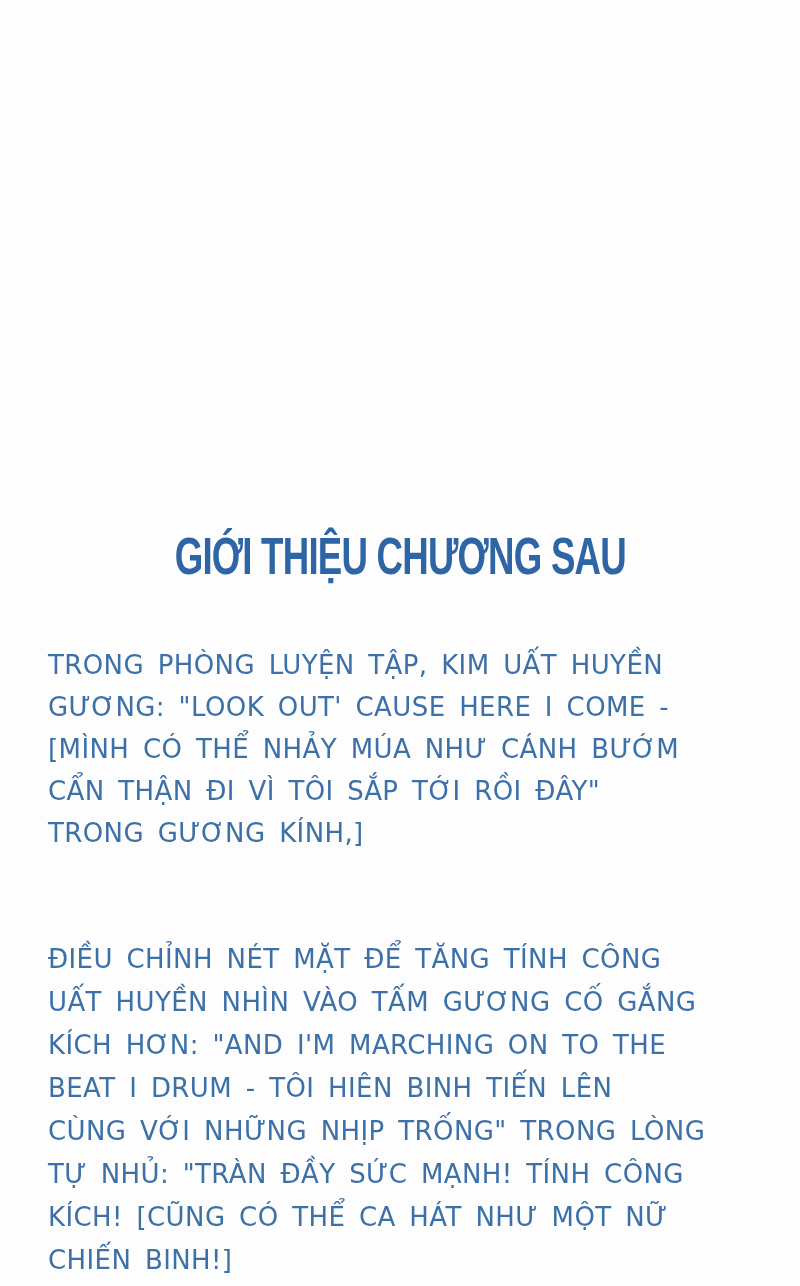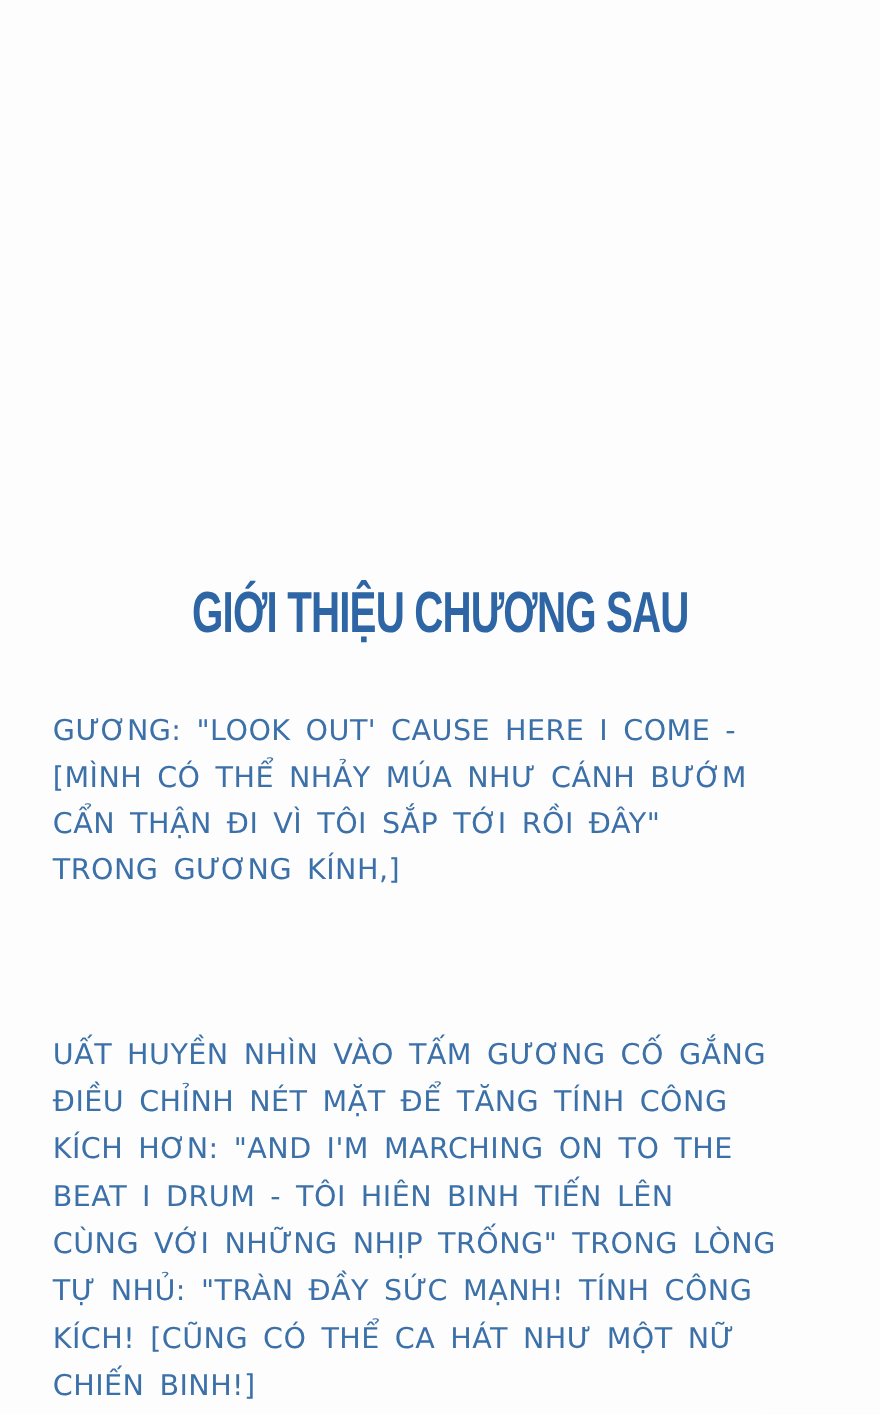--- a/index.html
+++ b/index.html
@@ -59,29 +59,30 @@
 </head>
 <body>
 
 <div class="page">
 
   <div class="title-wrap">
     <span class="chapter-title">GIỚI THIỆU CHƯƠNG SAU</span>
   </div>
 
   <div class="para para-1">
+    <div class="text-line">TRONG PHÒNG LUYỆN TẬP, KIM UẤT HUYỀN</div>
     <div class="text-line">GƯƠNG: "LOOK OUT' CAUSE HERE I COME -</div>
     <div class="text-line">[MÌNH CÓ THỂ NHẢY MÚA NHƯ CÁNH BƯỚM</div>
     <div class="text-line">CẨN THẬN ĐI VÌ TÔI SẮP TỚI RỒI ĐÂY"</div>
     <div class="text-line">TRONG GƯƠNG KÍNH,]</div>
   </div>
 
   <div class="para para-2">
+    <div class="text-line">ĐIỀU CHỈNH NÉT MẶT ĐỂ TĂNG TÍNH CÔNG</div>
     <div class="text-line">UẤT HUYỀN NHÌN VÀO TẤM GƯƠNG CỐ GẮNG</div>
-    <div class="text-line">ĐIỀU CHỈNH NÉT MẶT ĐỂ TĂNG TÍNH CÔNG</div>
     <div class="text-line">KÍCH HƠN: "AND I'M MARCHING ON TO THE</div>
     <div class="text-line">BEAT I DRUM - TÔI HIÊN BINH TIẾN LÊN</div>
     <div class="text-line">CÙNG VỚI NHỮNG NHỊP TRỐNG" TRONG LÒNG</div>
     <div class="text-line">TỰ NHỦ: "TRÀN ĐẦY SỨC MẠNH! TÍNH CÔNG</div>
     <div class="text-line">KÍCH! [CŨNG CÓ THỂ CA HÁT NHƯ MỘT NỮ</div>
     <div class="text-line">CHIẾN BINH!]</div>
   </div>
 
 </div>
 

